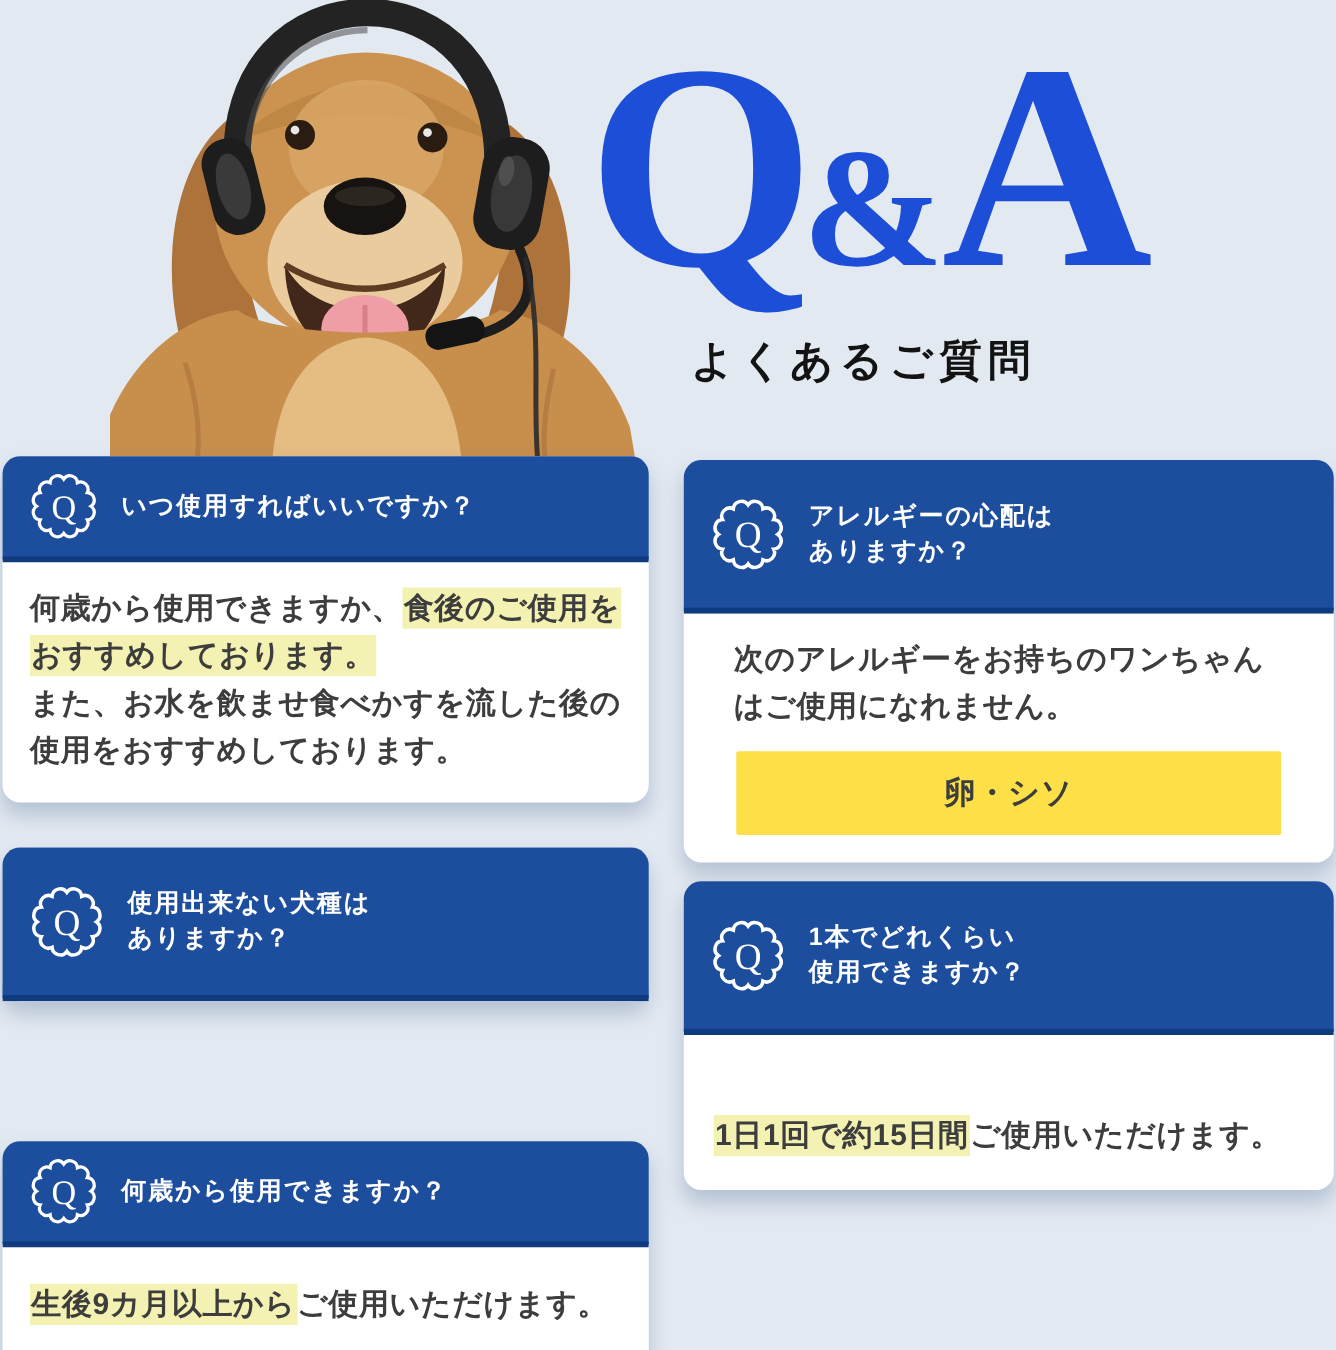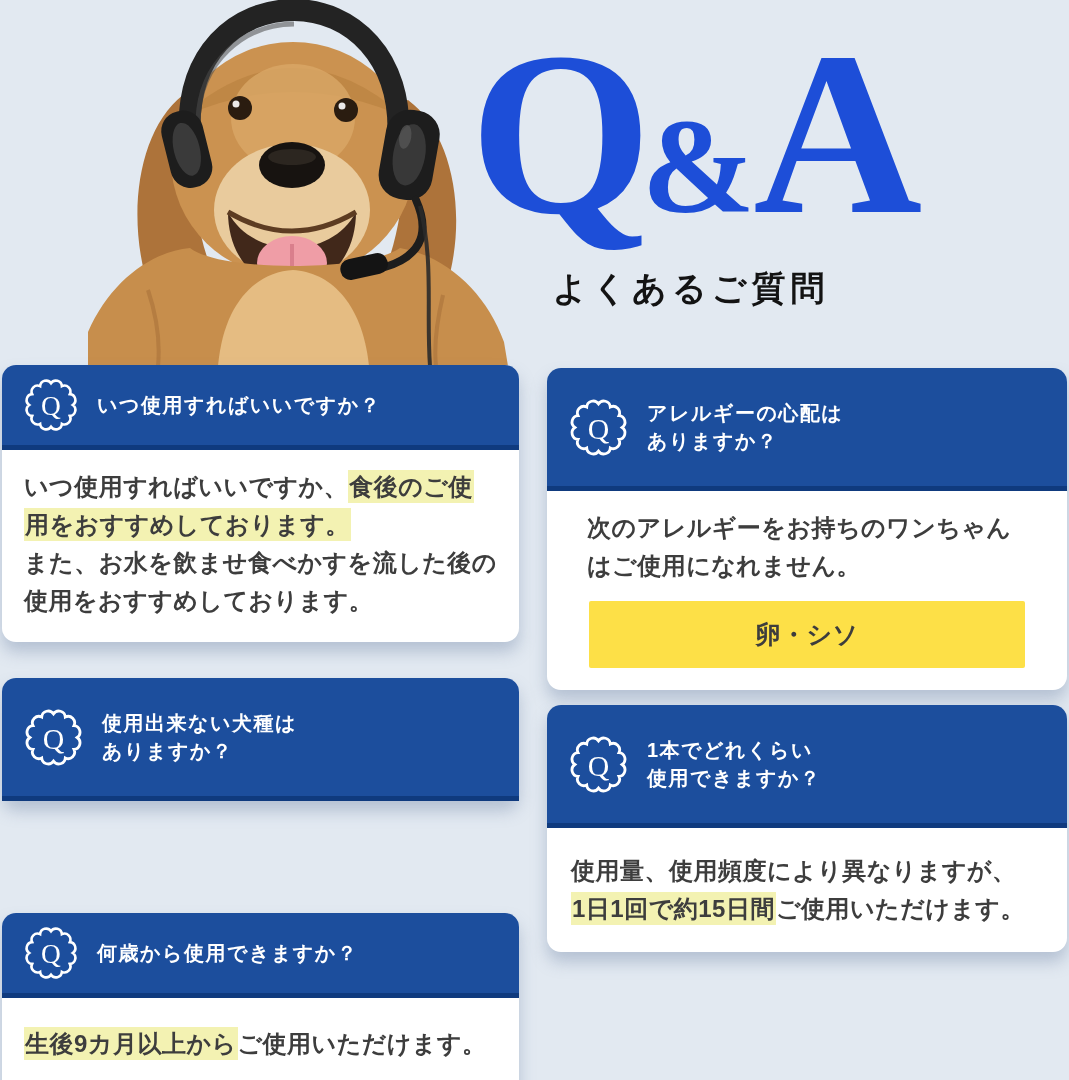--- a/index.html
+++ b/index.html
@@ -99,21 +99,21 @@
 
   <div class="card left" id="card-when" style="top:365px;">
     <div class="card-header h1line">
       <svg class="badge" viewBox="-36 -36 72 72">
         <path d="M27 0 A7.4 7.4 0 0 1 23.38 13.5 A7.4 7.4 0 0 1 13.5 23.38 A7.4 7.4 0 0 1 0 27 A7.4 7.4 0 0 1 -13.5 23.38 A7.4 7.4 0 0 1 -23.38 13.5 A7.4 7.4 0 0 1 -27 0 A7.4 7.4 0 0 1 -23.38 -13.5 A7.4 7.4 0 0 1 -13.5 -23.38 A7.4 7.4 0 0 1 0 -27 A7.4 7.4 0 0 1 13.5 -23.38 A7.4 7.4 0 0 1 23.38 -13.5 A7.4 7.4 0 0 1 27 0 Z" fill="none" stroke="#ffffff" stroke-width="3.2"></path>
         <text x="0" y="1" text-anchor="middle" dominant-baseline="central" font-family="Liberation Serif, DejaVu Serif, serif" font-size="34" fill="#ffffff">Q</text>
       </svg>
       <div class="q-text">いつ使用すればいいですか？</div>
     </div>
     <div class="card-body">
-      <p><span>いつ使用すればいいですか、</span><span class="hl">食後のご使用をおすすめしております。</span><br>
+      <p><span>何歳から使用できますか、</span><span class="hl">食後のご使用をおすすめしております。</span><br>
          <span>また、お水を飲ませ食べかすを流した後の使用をおすすめしております。</span></p>
     </div>
   </div>
 
   <div class="card left" id="card-breed" style="top:678px;">
     <div class="card-header h2line">
       <svg class="badge" viewBox="-36 -36 72 72">
         <path d="M27 0 A7.4 7.4 0 0 1 23.38 13.5 A7.4 7.4 0 0 1 13.5 23.38 A7.4 7.4 0 0 1 0 27 A7.4 7.4 0 0 1 -13.5 23.38 A7.4 7.4 0 0 1 -23.38 13.5 A7.4 7.4 0 0 1 -27 0 A7.4 7.4 0 0 1 -23.38 -13.5 A7.4 7.4 0 0 1 -13.5 -23.38 A7.4 7.4 0 0 1 0 -27 A7.4 7.4 0 0 1 13.5 -23.38 A7.4 7.4 0 0 1 23.38 -13.5 A7.4 7.4 0 0 1 27 0 Z" fill="none" stroke="#ffffff" stroke-width="3.2"></path>
         <text x="0" y="1" text-anchor="middle" dominant-baseline="central" font-family="Liberation Serif, DejaVu Serif, serif" font-size="34" fill="#ffffff">Q</text>
       </svg>
@@ -150,18 +150,18 @@
 
   <div class="card right" id="card-duration" style="top:705px;">
     <div class="card-header h2line">
       <svg class="badge" viewBox="-36 -36 72 72">
         <path d="M27 0 A7.4 7.4 0 0 1 23.38 13.5 A7.4 7.4 0 0 1 13.5 23.38 A7.4 7.4 0 0 1 0 27 A7.4 7.4 0 0 1 -13.5 23.38 A7.4 7.4 0 0 1 -23.38 13.5 A7.4 7.4 0 0 1 -27 0 A7.4 7.4 0 0 1 -23.38 -13.5 A7.4 7.4 0 0 1 -13.5 -23.38 A7.4 7.4 0 0 1 0 -27 A7.4 7.4 0 0 1 13.5 -23.38 A7.4 7.4 0 0 1 23.38 -13.5 A7.4 7.4 0 0 1 27 0 Z" fill="none" stroke="#ffffff" stroke-width="3.2"></path>
         <text x="0" y="1" text-anchor="middle" dominant-baseline="central" font-family="Liberation Serif, DejaVu Serif, serif" font-size="34" fill="#ffffff">Q</text>
       </svg>
       <div class="q-text"><span>1本でどれくらい</span><br><span>使用できますか？</span></div>
     </div>
     <div class="card-body">
-      <p><span>使用量、使用頻度により異なりますが、</span><br>
+      <p><br>
          <span class="hl">1日1回で約15日間</span><span>ご使用いただけます。</span></p>
     </div>
   </div>
 
 </div>
 
 </body></html>

